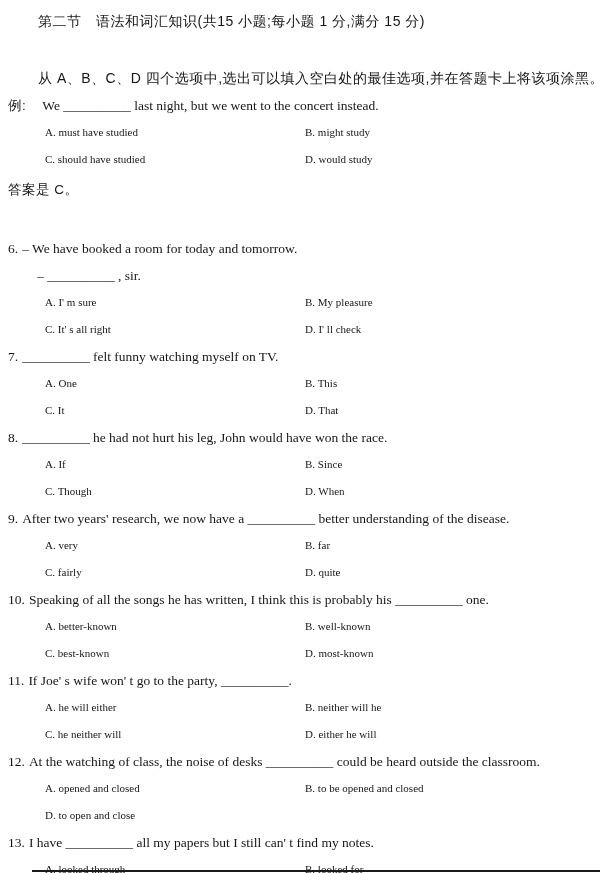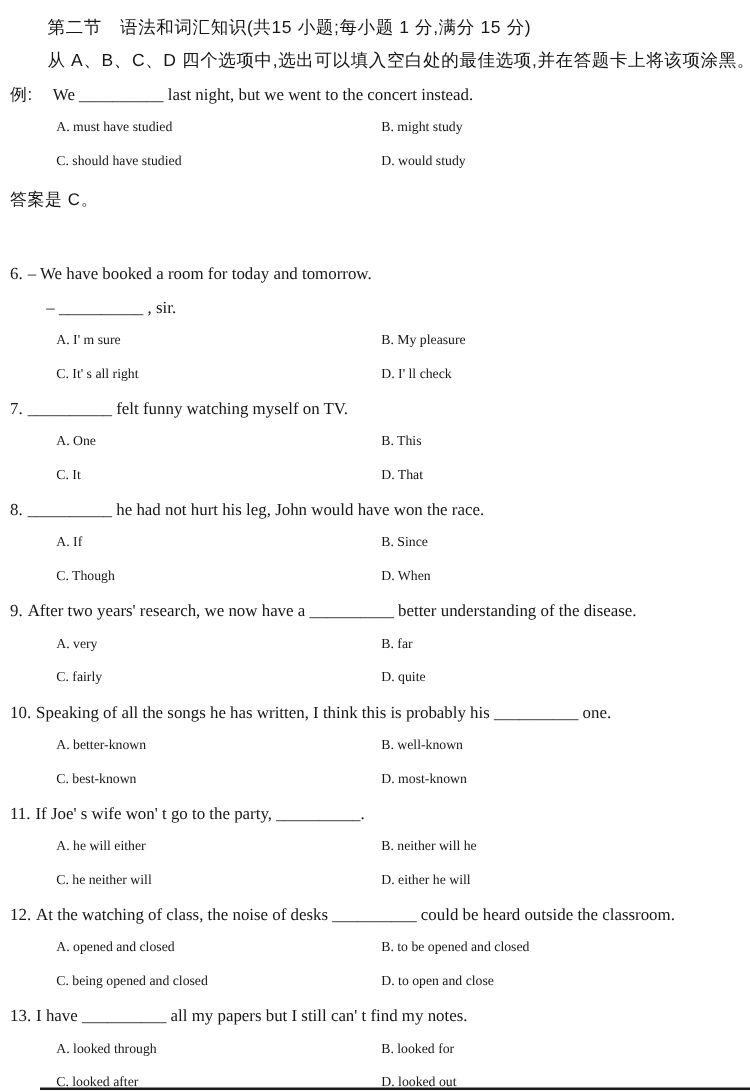--- a/index.html
+++ b/index.html
@@ -32,20 +32,21 @@
     font-weight: 400;
     letter-spacing: 0.5px;
   }
   .section-header {
     padding-left: 30px;
     font-size: 14px;
   }
   .instructions {
     padding-left: 30px;
     font-size: 14px;
+    margin-top: 30px;
   }
   .example-stem .ex-label {
     margin-right: 16px;
   }
   .answer-line {
     margin-top: 3px;
   }
   .opts {
     display: grid;
     grid-template-columns: 260px auto;
@@ -171,21 +172,20 @@
       </div>
     </div>
 
     <div>
       <div class="line stem">
         <span class="qnum">12.</span><span>At the watching of class, the noise of desks __________ could be heard outside the classroom.</span>
       </div>
       <div class="opts">
         <span>A.  opened and closed</span>
         <span>B.  to be opened and closed</span>
-        <span>C.  being opened and closed</span>
         <span>D.  to open and close</span>
       </div>
     </div>
 
     <div>
       <div class="line stem">
         <span class="qnum">13.</span><span>I have __________ all my papers but I still can' t find my notes.</span>
       </div>
       <div class="opts">
         <span>A.  looked through</span>

